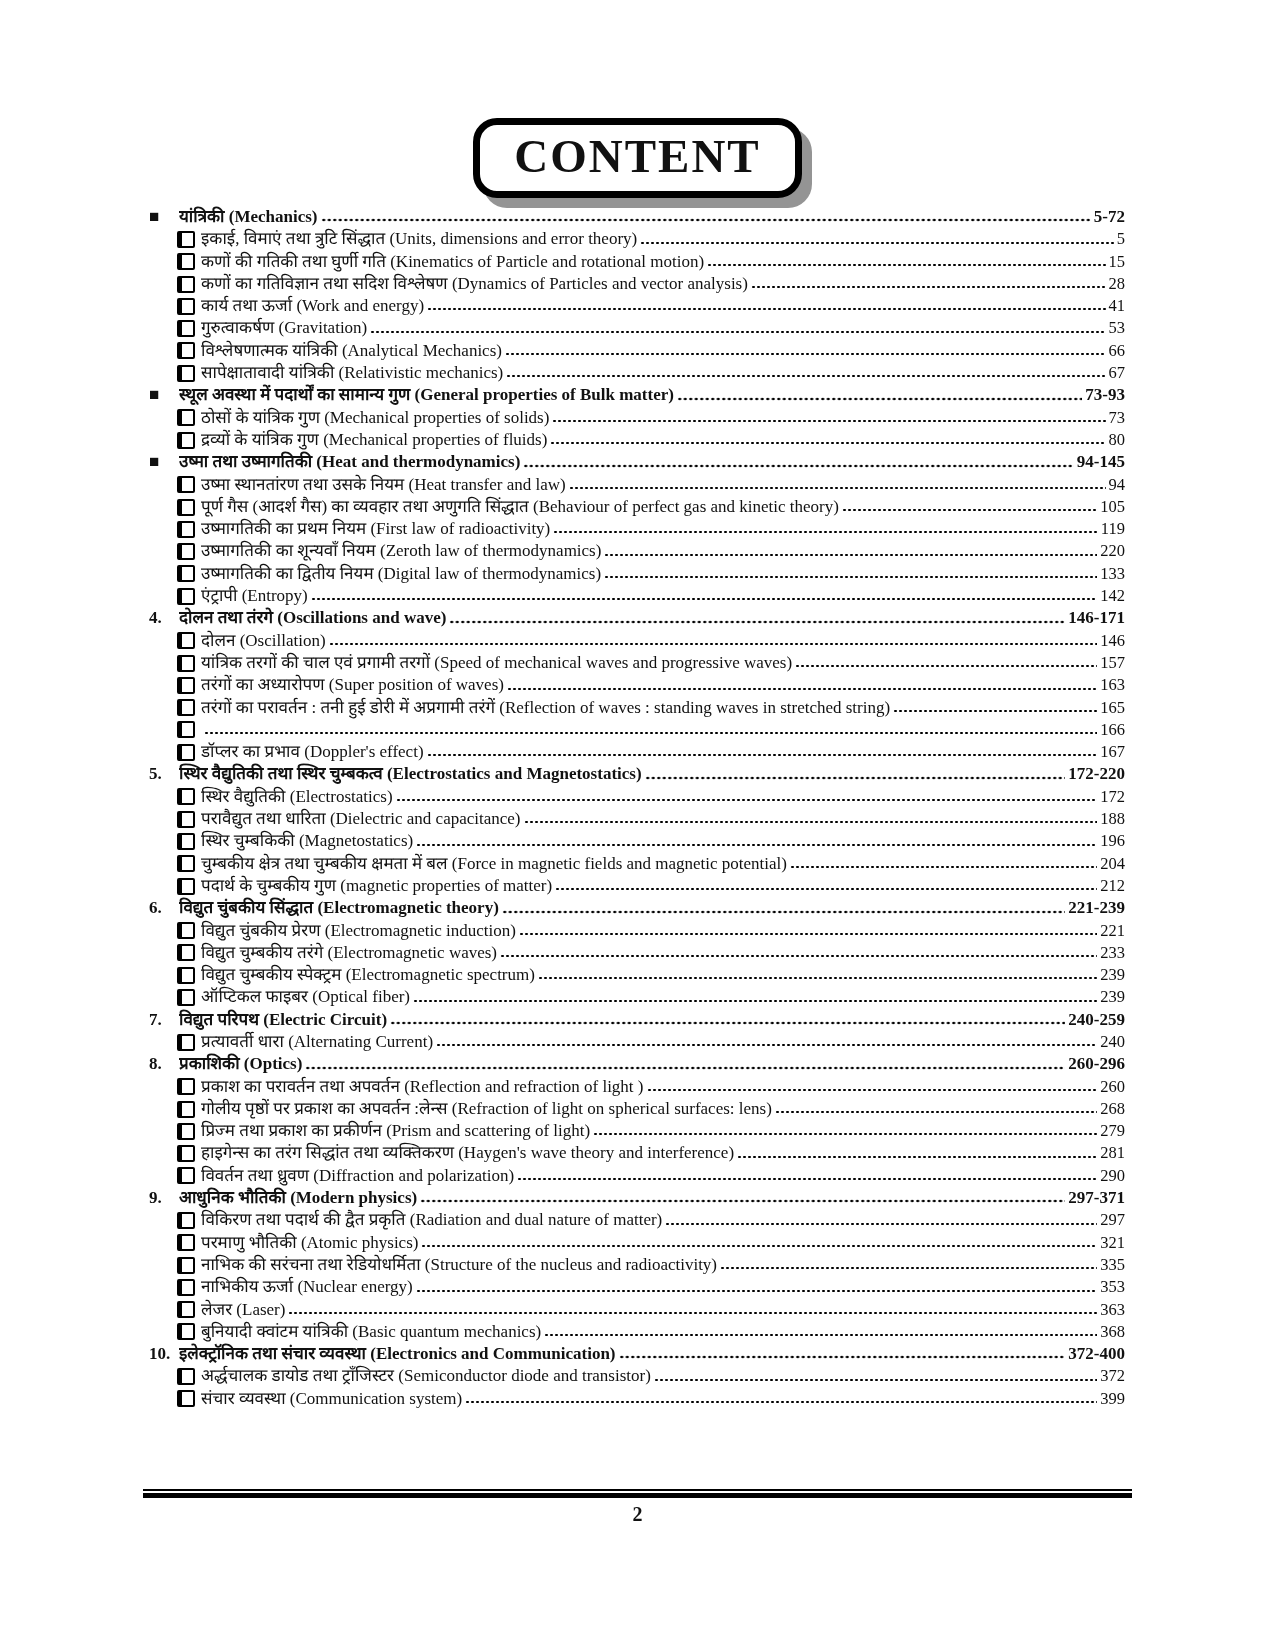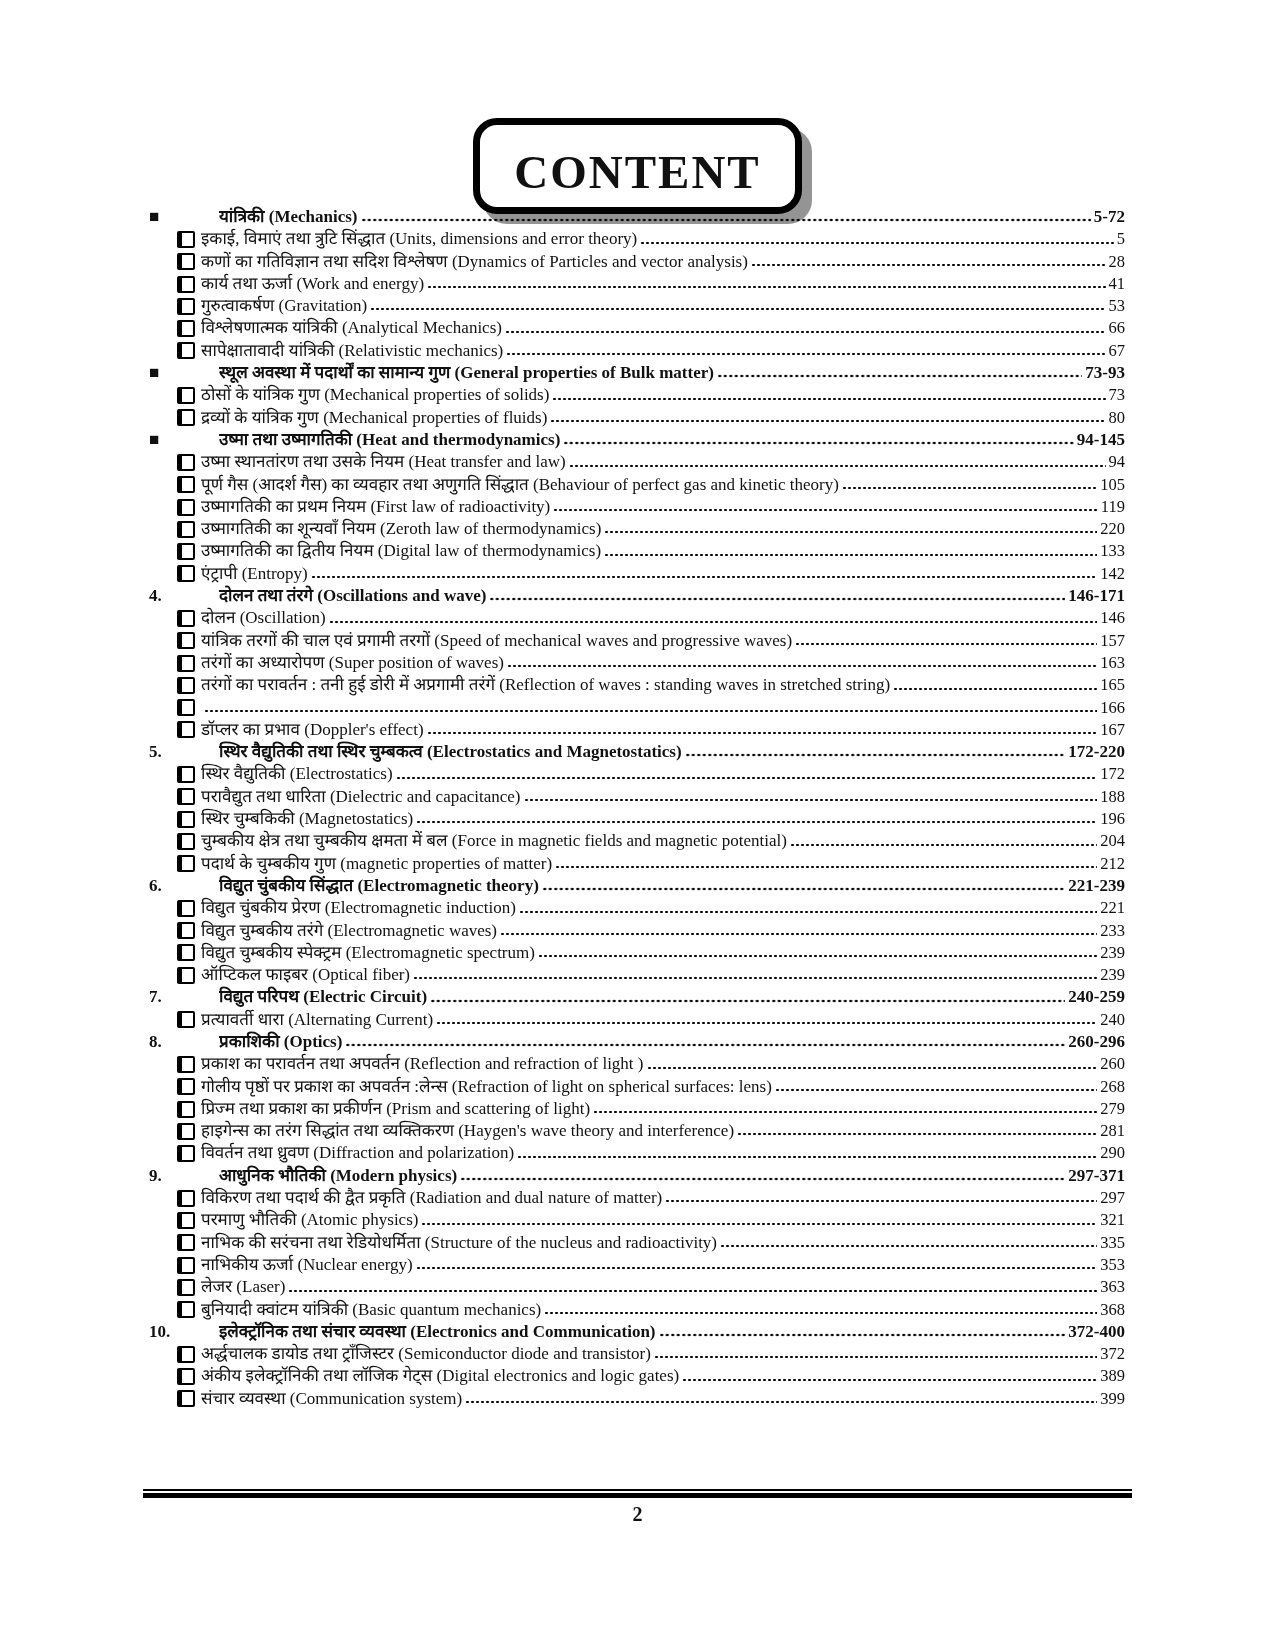--- a/index.html
+++ b/index.html
@@ -8,36 +8,36 @@
     background:#ffffff; color:#111;
     font-family:"Liberation Serif","DejaVu Serif",serif;
     overflow:hidden;
   }
   
   .header-wrap { position:absolute; top:118px; left:0; width:100%; text-align:center; }
   .content-box {
     display:inline-block;
     border:7px solid #000;
     border-radius:24px;
-    padding:20px 34px 8px 34px;
+    padding:4px 34px 8px 34px;
     background:#fff;
     box-shadow:10px 10px 0 #949494;
   }
   .content-box .content-title {
     font-size:47px; font-weight:bold; letter-spacing:2px;
     font-family:"Liberation Serif","DejaVu Serif",serif;
   }
   
   .toc { position:absolute; top:206px; left:149px; right:150px; }
   .row { display:flex; height:22.3px; line-height:22.3px; white-space:nowrap; }
   .row .marker {
     flex:0 0 30px; font-weight:bold; font-size:17px;
   }
   .row.main { font-weight:bold; }
-  .row.main .title { font-size:17px;margin-left:40px; }
+  .row.main .title { font-size:17px; }
   .row.sub .spacer { flex:0 0 28px; }
   .row.sub .title { font-size:17px; }
   .boxicon {
     flex:0 0 11px; height:13px; align-self:center; margin-right:6px;
     border:2px solid #000; border-left-width:5px; border-radius:2px;
     box-sizing:content-box;
   }
   .title { overflow:hidden; }
   .title .hi { font-family:"Liberation Serif","DejaVu Serif",serif; }
   .title .en { font-family:"Liberation Serif","DejaVu Serif",serif; }
@@ -80,20 +80,27 @@
       <div class="row sub">
         <span class="spacer"></span>
         <span class="boxicon"></span>
         <span class="title"><span class="hi">इकाई, विमाएं तथा त्रुटि सिंद्धात </span><span class="en">(Units, dimensions and error theory)</span></span>
         <span class="dots"></span>
         <span class="pagecol">5</span>
       </div>
       <div class="row sub">
         <span class="spacer"></span>
         <span class="boxicon"></span>
+        <span class="title"><span class="hi">कणों की गतिकी तथा घुर्णी गति </span><span class="en">(Kinematics of Particle and rotational motion)</span></span>
+        <span class="dots"></span>
+        <span class="pagecol">15</span>
+      </div>
+      <div class="row sub">
+        <span class="spacer"></span>
+        <span class="boxicon"></span>
         <span class="title"><span class="hi">कणों का गतिविज्ञान तथा सदिश विश्लेषण </span><span class="en">(Dynamics of Particles and vector analysis)</span></span>
         <span class="dots"></span>
         <span class="pagecol">28</span>
       </div>
       <div class="row sub">
         <span class="spacer"></span>
         <span class="boxicon"></span>
         <span class="title"><span class="hi">कार्य तथा ऊर्जा </span><span class="en">(Work and energy)</span></span>
         <span class="dots"></span>
         <span class="pagecol">41</span>
@@ -416,27 +423,20 @@
         <span class="title"><span class="hi">इलेक्ट्रॉनिक तथा संचार व्यवस्था </span><span class="en">(Electronics and Communication)</span></span>
         <span class="dots"></span>
         <span class="pagecol">372-400</span>
       </div>
       <div class="row sub">
         <span class="spacer"></span>
         <span class="boxicon"></span>
         <span class="title"><span class="hi">अर्द्धचालक डायोड तथा ट्राँजिस्टर </span><span class="en">(Semiconductor diode and transistor)</span></span>
         <span class="dots"></span>
         <span class="pagecol">372</span>
-      </div>
-      <div class="row sub">
-        <span class="spacer"></span>
-        <span class="boxicon"></span>
-        <span class="title"><span class="hi">अंकीय इलेक्ट्रॉनिकी तथा लॉजिक गेट्स </span><span class="en">(Digital electronics and logic gates)</span></span>
-        <span class="dots"></span>
-        <span class="pagecol">389</span>
       </div>
       <div class="row sub">
         <span class="spacer"></span>
         <span class="boxicon"></span>
         <span class="title"><span class="hi">संचार व्यवस्था </span><span class="en">(Communication system)</span></span>
         <span class="dots"></span>
         <span class="pagecol">399</span>
       </div>
     </div>
 

